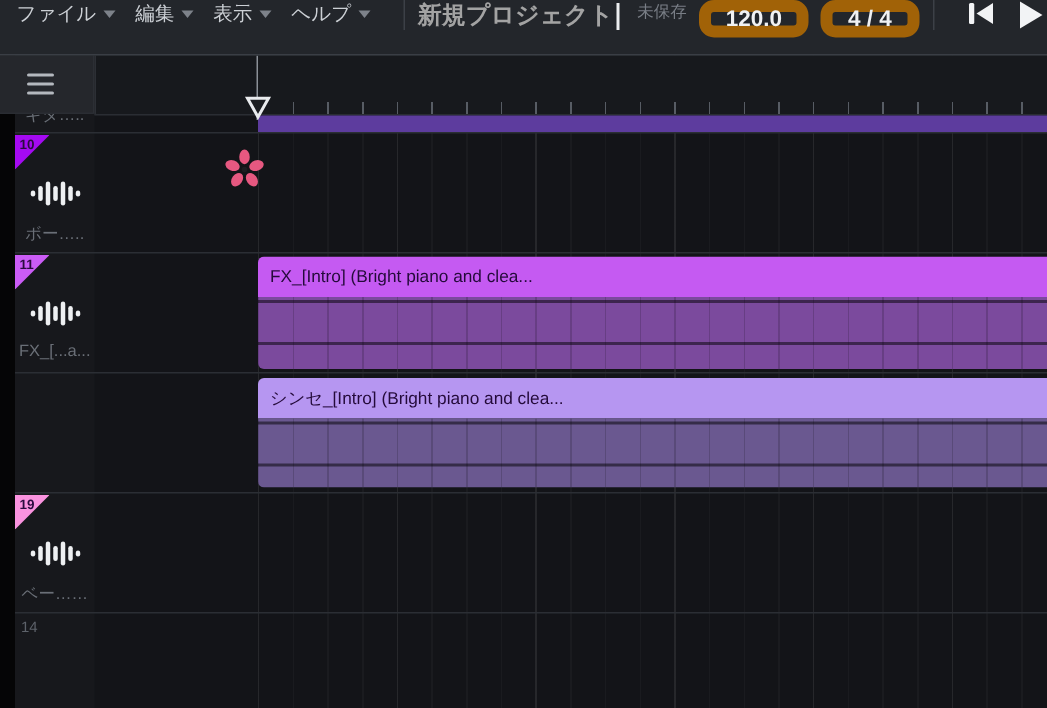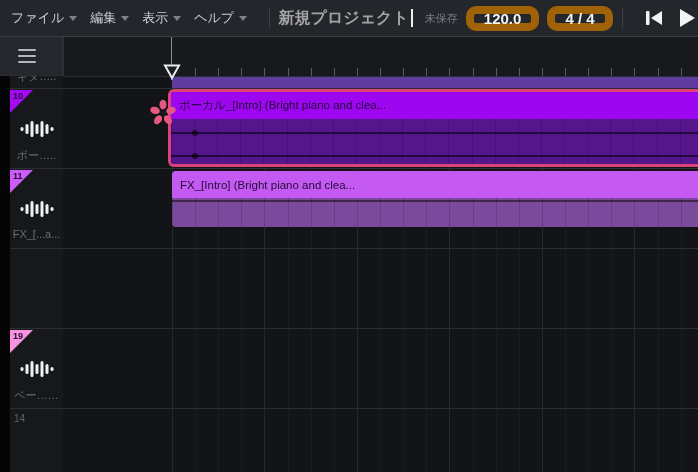--- a/index.html
+++ b/index.html
@@ -3,21 +3,21 @@
 <meta charset="utf-8">
 <style>
   * { margin:0; padding:0; box-sizing:border-box; }
   html,body { width:698px; height:472px; background:#121316; overflow:hidden;
               font-family:"Liberation Sans","DejaVu Sans",sans-serif; }
   #stage { position:relative; width:698px; height:472px; background:#131418; }
 
   
   #topbar { position:absolute; left:0; top:0; width:698px; height:37px;
             background:#23262b; border-bottom:1px solid #3a3e45;
-            display:flex; align-items:center; padding:0 2px 0 11px; z-index:10; }
+            display:flex; align-items:flex-start; padding:0 2px 0 11px; z-index:10; }
   .menu { display:inline-flex; align-items:center; color:#ccd0d5; font-size:13px;
           margin-right:13px; cursor:default; white-space:nowrap; }
   .caret { width:0; height:0; border-left:4px solid transparent; border-right:4px solid transparent;
            border-top:5px solid #7d828a; margin-left:5px; }
   .vdiv { width:1px; height:20px; background:#3c4047; margin:0 9px; }
   .title-wrap { display:flex; align-items:center; }
   .ptitle { color:#a3a3a3; font-size:16px; font-weight:bold; white-space:nowrap; }
   .tcursor { display:inline-block; width:2px; height:18px; background:#eceef0; margin-left:2px; }
   .status { color:#797e86; font-size:11px; margin-left:12px; white-space:nowrap; }
   .pill { border:8px solid #a16207; border-radius:10px; color:#f0f1f3; font-size:15px;
@@ -203,44 +203,40 @@
         <i style="height:10px"></i>
         <i style="height:4px"></i>
     </span>
     <span class="tlabel">ベー……</span>
   </div>
 
   <div class="hcell" style="top:409px; height:63px">
     <span class="tnum14">14</span>
   </div>
 
-  <div class="clip sel" style="top: 89px; height: 78px; border-color: rgb(221, 67, 121);">
-    <div class="chead" style="background-color: rgb(156, 7, 239);">
-      <span>ボーカル_[Intro] (Bright piano and clea...</span>
-    </div>
-    <div class="cbody" style="background-color: rgb(85, 21, 139);">
-      <div class="wl" style="top:13px; background-color:#23093f">
-          <span class="dot"></span>
-        </div>
-      <div class="wl" style="top:36px; background-color:#23093f">
-          <span class="dot"></span>
-        </div>
-    </div>
-  </div>
-
-  <div class="clip" style="top:171px; height:56px">
+
+  <div class="clip" style="top:171px; height:75px">
     <div class="chead" style="background-color: rgb(197, 90, 242);">
       <span>FX_[Intro] (Bright piano and clea...</span>
     </div>
     <div class="cbody" style="background-color: rgb(123, 74, 157);">
       <div class="wl" style="top:2px"></div>
       <div class="wl" style="top:30px"></div>
     </div>
   </div>
 
+  <div class="clip" style="top:252px; height:73px">
+    <div class="chead" style="background-color: rgb(182, 150, 241);">
+      <span>シンセ_[Intro] (Bright piano and clea...</span>
+    </div>
+    <div class="cbody" style="background-color: rgb(106, 88, 144);">
+      <div class="wl" style="top:2px"></div>
+      <div class="wl" style="top:30px"></div>
+    </div>
+  </div>
 
 
   <div id="cursor">
     <svg width="28" height="28" viewBox="0 0 24 24">
       <g fill="#e65880">
         <ellipse cx="12" cy="4.8" rx="3" ry="4.2"></ellipse>
         <ellipse cx="12" cy="4.8" rx="3" ry="4.2" transform="rotate(72 12 12)"></ellipse>
         <ellipse cx="12" cy="4.8" rx="3" ry="4.2" transform="rotate(144 12 12)"></ellipse>
         <ellipse cx="12" cy="4.8" rx="3" ry="4.2" transform="rotate(216 12 12)"></ellipse>
         <ellipse cx="12" cy="4.8" rx="3" ry="4.2" transform="rotate(288 12 12)"></ellipse>

